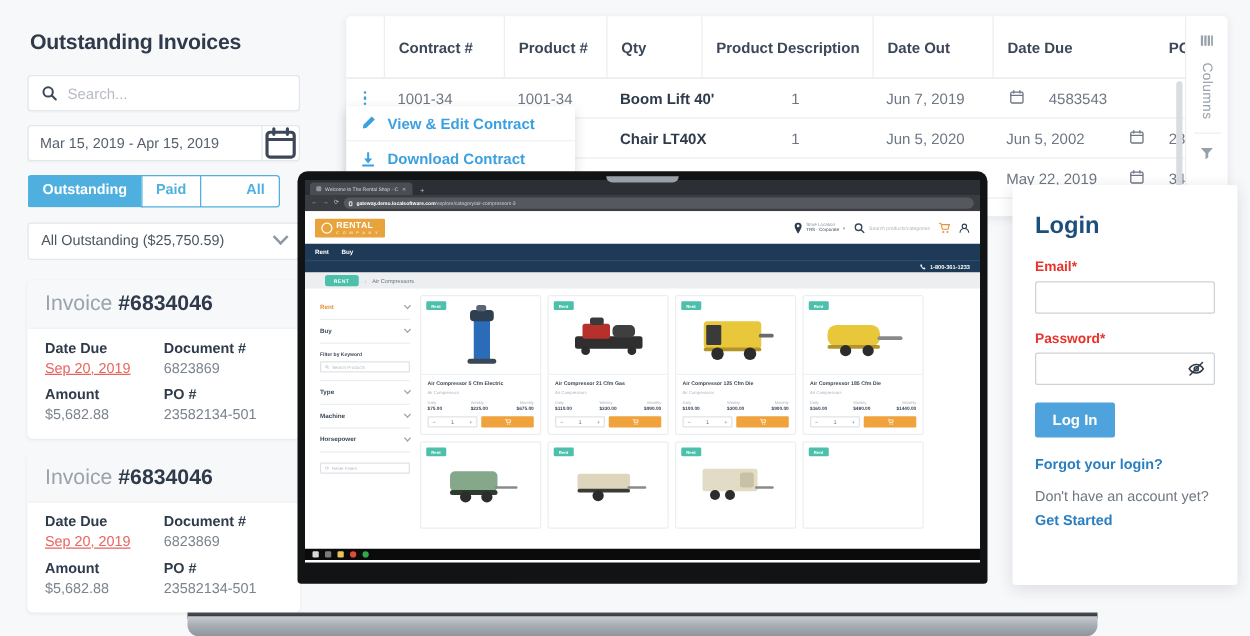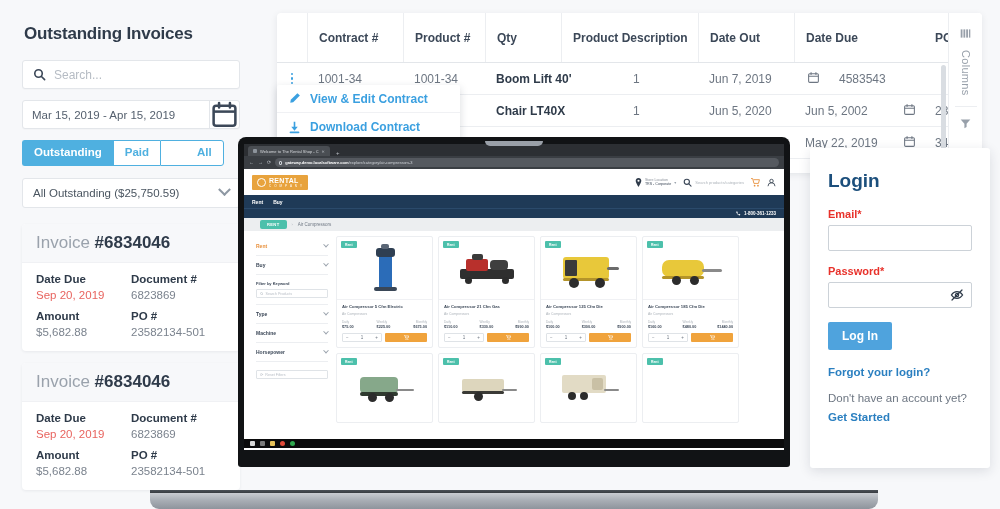--- a/index.html
+++ b/index.html
@@ -63,21 +63,21 @@
   }
   .invoice-head {
     background:#f7f8fa; padding:9px 14px; font-size:17px; color:#9aa2ac;
     border-bottom:1px solid #f0f1f4;
   }
   .invoice-head b { color:#2f3b4a; font-weight:bold; }
   .invoice-body { padding:10px 14px 13px 14px; display:flex; }
   .inv-col { width:50%; }
   .inv-label { font-size:11.5px; font-weight:bold; color:#2f3b4a; margin-bottom:4px; }
   .inv-value { font-size:11.5px; color:#7b838e; margin-bottom:9px; }
-  .inv-value.due { color:#e8645f; }
+  .inv-value.due { color:#e8645f;text-decoration:underline; }
   .inv-col .inv-value:last-child { margin-bottom:0; }
 
   
   #table-panel {
     position:absolute; left:277px; top:13px; width:705px; height:160px;
     background:#fff; border-radius:4px;
     box-shadow:0 2px 7px rgba(30,40,60,.09);
     display:flex; overflow:hidden;
   }
   #data-table { flex:1; min-width:0; }

